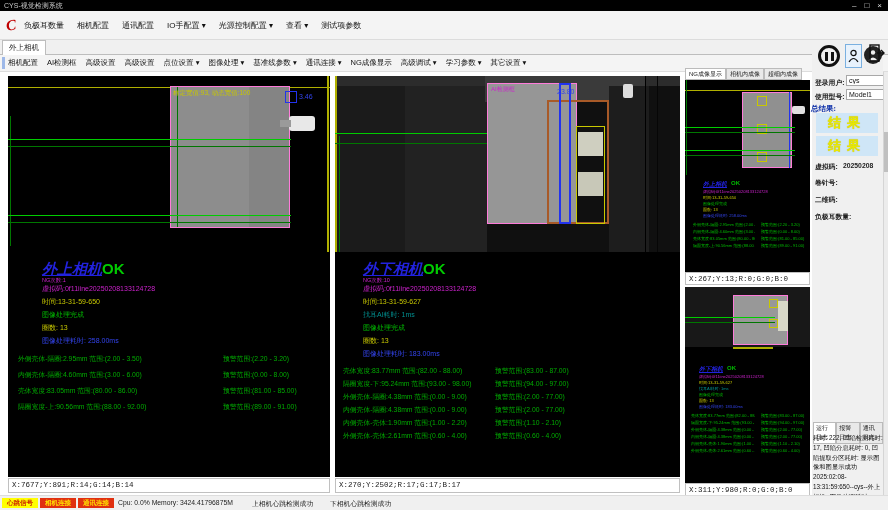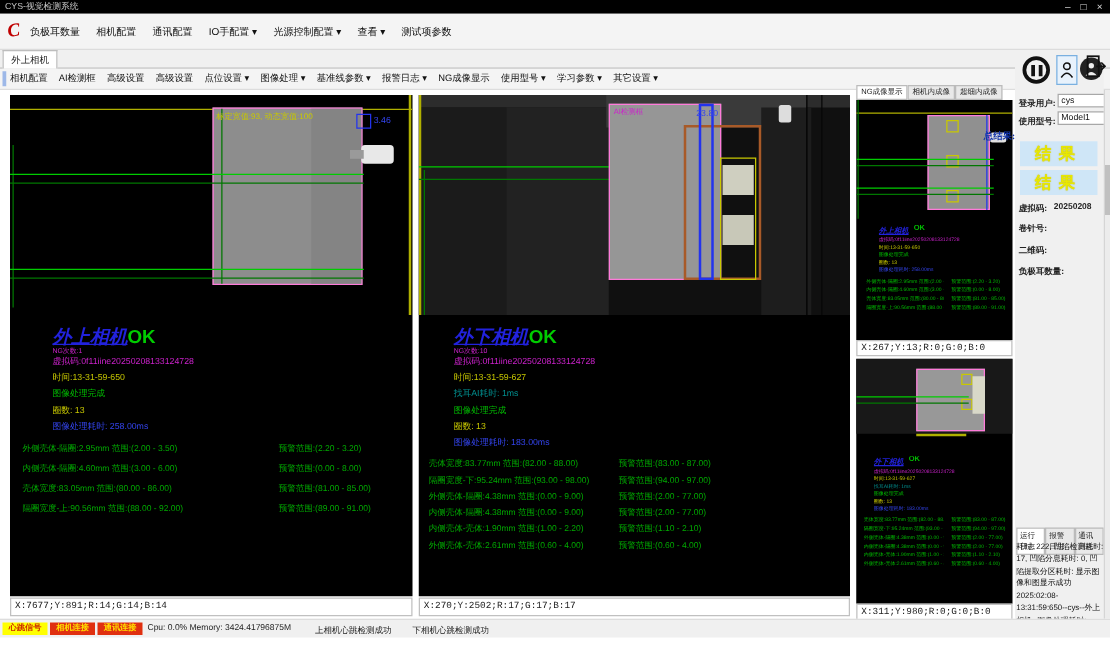--- a/index.html
+++ b/index.html
@@ -75,23 +75,23 @@
 </div>
 
 <div class="abs toolbar">
   <span class="toolitem">相机配置</span>
   <span class="toolitem">AI检测框</span>
   <span class="toolitem">高级设置</span>
   <span class="toolitem">高级设置</span>
   <span class="toolitem">点位设置 ▾</span>
   <span class="toolitem">图像处理 ▾</span>
   <span class="toolitem">基准线参数 ▾</span>
-  <span class="toolitem">报警日志 ▾</span>
+  <span class="toolitem">通讯连接 ▾</span>
   <span class="toolitem">NG成像显示</span>
-  <span class="toolitem">使用型号 ▾</span>
+  <span class="toolitem">高级调试 ▾</span>
   <span class="toolitem">学习参数 ▾</span>
   <span class="toolitem">其它设置 ▾</span>
 </div>
 <div class="abs toolbar-tick"></div>
 
 <div class="abs blackpanel" style="left:8px; top:76px; width:322px; height:401px;">
   <div class="abs" style="left:0; top:0; width:322px; height:176px;">
     <div class="hline yel" style="left:0; top:11px; width:322px;"></div>
     <div class="vline g2" style="left:2px; top:40px; height:130px;"></div>
 
@@ -280,21 +280,21 @@
   <svg width="16" height="18" viewBox="0 0 16 18">
       <rect x="1" y="1" width="9" height="16" fill="none" stroke="#111" stroke-width="1.4"></rect>
       <path d="M8 9 h7 M12 6 l3 3 -3 3" fill="none" stroke="#111" stroke-width="1.4"></path>
     </svg>
 </button>
 
 <span class="rlabel" style="left:815px; top:78px;">登录用户:</span>
 <input class="rinput" style="left: 846px; top: 75px;" readonly="" value="cys">
 <span class="rlabel" style="left:815px; top:92px;">使用型号:</span>
 <input class="rinput" style="left: 846px; top: 89px;" readonly="" value="Model1">
-<span class="rlabel" style="left:787px; top:104px; color:#1133aa; font-size:7.5px;font-family:Liberation Serif, serif;">总结果:</span>
+<span class="rlabel" style="left:811px; top:104px; color:#1133aa; font-size:7.5px;font-family:Liberation Serif, serif;">总结果:</span>
 <div class="resultbox" style="left:816px; top:113px;">结果</div>
 <div class="resultbox" style="left:816px; top:136px;">结果</div>
 <span class="rlabel" style="left:815px; top:162px;">虚拟码:</span>
 <span class="rlabel" style="left:843px; top:162px; font-weight:bold;">20250208</span>
 <span class="rlabel" style="left:815px; top:178px;">卷针号:</span>
 <span class="rlabel" style="left:815px; top:195px;">二维码:</span>
 <span class="rlabel" style="left:815px; top:212px;">负极耳数量:</span>
 
 <div class="abs" style="left:813px; top:422px; width:70px; display:flex;">
   <span class="logtab sel">运行日志</span>

